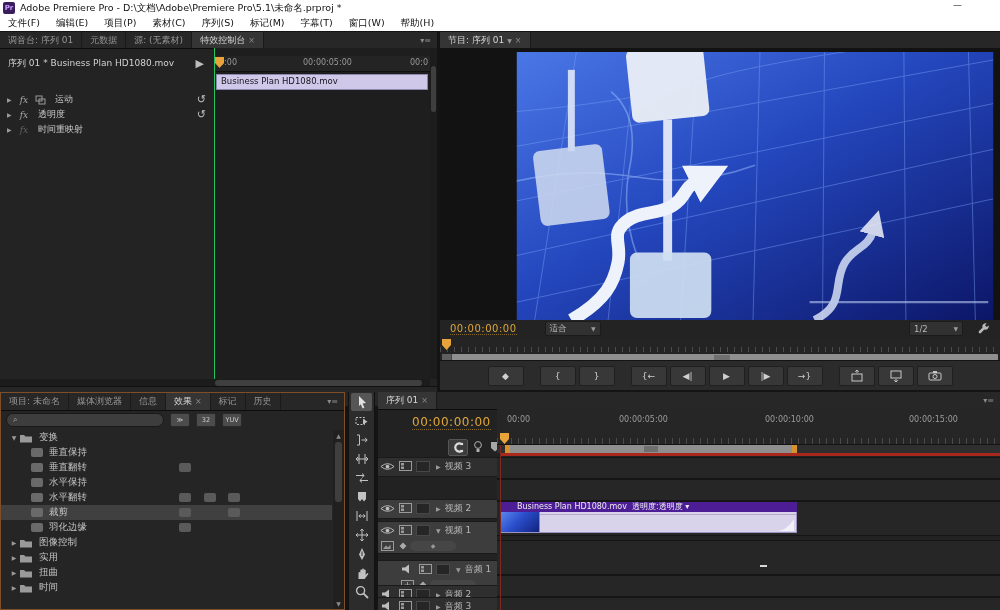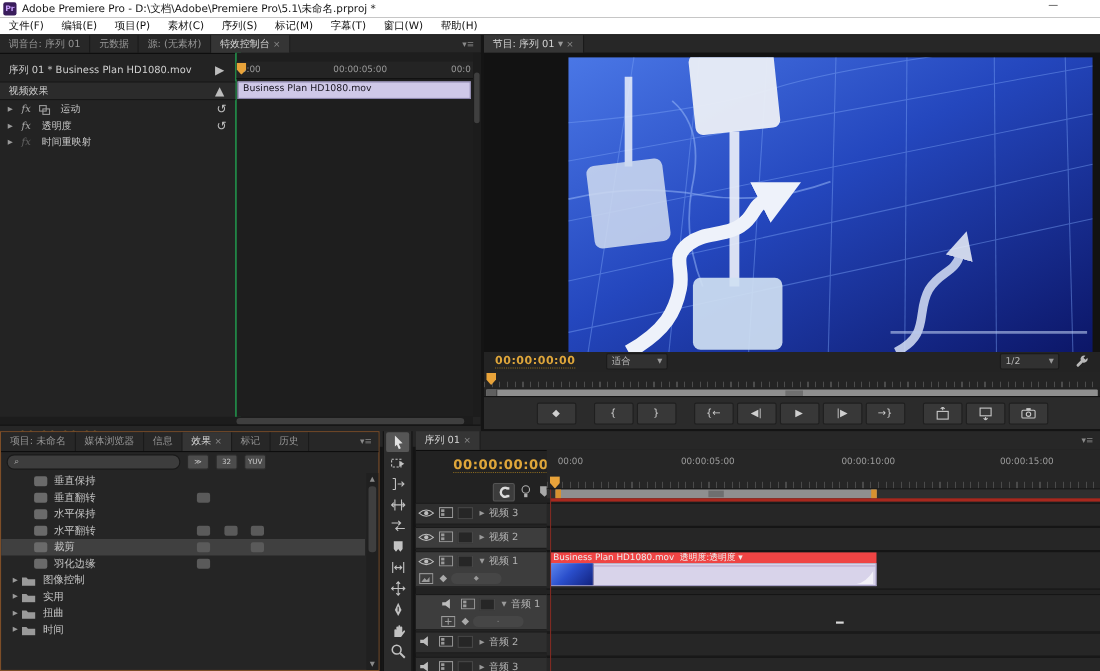--- a/index.html
+++ b/index.html
@@ -14,21 +14,21 @@
   #menubar{left:0;top:16px;width:1000px;height:15px;background:#ffffff;color:#111;font-size:9.5px;display:flex;align-items:center;}
   .menu-item{padding:0 8px;}
   
   .panel{background:#232323;position:absolute;}
   .tabbar{position:absolute;left:0;top:0;right:0;height:16px;background:#272727;border-bottom:1px solid #0d0d0d;
           display:flex;align-items:stretch;font-size:9px;color:#969696;}
   .tab{padding:0 8px;display:flex;align-items:center;gap:3px;border-right:1px solid #1a1a1a;white-space:nowrap;}
   .tab.active{background:#353535;color:#d6d6d6;}
   .tab .x{color:#8a8a8a;font-size:8px;}
   .pmenu{margin-left:auto;padding:0 6px;color:#8a8a8a;font-size:8px;display:flex;align-items:center;}
-  .tc{color:#dfa63a;font-weight:bold;border-bottom:1px dotted #8a6a20;letter-spacing:.5px;}
+  .tc{color:#dfa63a;font-weight:normal;border-bottom:1px dotted #8a6a20;letter-spacing:.5px;}
   .playhead{width:9px;height:11px;background:#e8a33a;clip-path:polygon(0 0,100% 0,100% 55%,50% 100%,0 55%);}
   .tri{font-size:6px;color:#9a9a9a;}
   .scroll-thumb{background:#3f3f3f;border-radius:3px;position:absolute;}
   svg{display:block;}
   
   #p-ec{left:0;top:32px;width:437px;height:374px;}
   #ec-left{position:absolute;left:0;top:16px;width:214px;bottom:27px;border-right:5px solid #22c55e;}
   .ec-row{position:absolute;left:0;right:0;height:15px;font-size:9px;color:#c9c9c9;display:flex;align-items:center;}
   .ec-reset{position:absolute;right:8px;font-size:11px;color:#bdbdbd;top:0px;line-height:15px;}
   .fx{font-style:italic;font-family:"DejaVu Serif",serif;color:#aaa;font-size:9px;}
@@ -75,27 +75,27 @@
   #p-tools{left:348px;top:392px;width:27px;height:218px;background:#2c2c2c;border-left:1px solid #111;border-right:1px solid #111;box-sizing:border-box;}
   .tool{width:21px;height:18px;margin:1px auto 0;display:flex;align-items:center;justify-content:center;border-radius:2px;}
   .tool.sel{background:#565656;}
   
   #p-tl{left:378px;top:392px;width:622px;height:218px;background:#222;}
   #tl-ruler{position:absolute;left:119px;right:0;top:17px;height:35px;background:#262626;border-bottom:1px solid #141414;
       font-size:8px;color:#9c9c9c;
       background-image:repeating-linear-gradient(90deg,#4a4a4a 0 1px,transparent 1px 7px);background-size:100% 6px;background-position:0 100%;background-repeat:no-repeat;}
   .lane{position:absolute;left:119px;right:0;background:#262626;border-top:1px solid #151515;border-bottom:1px solid #151515;}
   .thead{position:absolute;left:0;width:119px;background:#2f2f2f;border-top:1px solid #1a1a1a;border-bottom:1px solid #1a1a1a;box-sizing:border-box;}
-  .thead.tgt{background:#3d3d3d;}
+  .thead.tgt{background:#3d3d3d;margin-top:20px;}
   .thead .row1{height:16px;display:flex;align-items:center;font-size:9px;color:#b5b5b5;gap:0;}
   .thead .ic{width:18px;display:flex;justify-content:center;flex:none;}
   .blankbox{width:12px;height:9px;background:#262626;border:1px solid #474747;margin:0 2px;flex:none;}
   .oval{width:46px;height:10px;background:#464646;border-radius:5px;display:flex;align-items:center;justify-content:center;color:#9a9a9a;font-size:6px;}
   #tl-clip{position:absolute;overflow:hidden;}
-  #tl-clip-head{height:10px;background:#ef4444;color:#ececec;font-size:8px;line-height:10px;padding-left:3px;white-space:nowrap;overflow:hidden;}
+  #tl-clip-head{height:10px;background:#4c1d95;color:#ececec;font-size:8px;line-height:10px;padding-left:17px;white-space:nowrap;overflow:hidden;}
   #tl-clip-body{position:relative;height:21px;background:#d8d3ea;border:1px solid #9b93bd;border-top:none;box-sizing:border-box;}
   #tl-thumb{position:absolute;left:0;top:0;width:38px;height:100%;background:linear-gradient(135deg,#5c86ee 0%,#2a4ecb 45%,#12227e 100%);border-right:1px solid #8d86ad;}
   .workarea-track{position:absolute;left:119px;right:0;height:8px;background:#2f2f2f;}
 </style>
 </head>
 <body>
 
 <div id="titlebar" class="abs">
   <span id="pr-icon">Pr</span>
   <span>Adobe Premiere Pro - D:\文档\Adobe\Premiere Pro\5.1\未命名.prproj *</span>
@@ -129,24 +129,20 @@
       <span>特效控制台</span>
         <span class="x">×</span>
     </div>
     <div class="pmenu">▾≡</div>
   </div>
 
   <div id="ec-left">
     <div class="ec-row" style="top:8px;">
       <span style="padding-left:8px;color:#d2d2d2;">序列 01 * Business Plan HD1080.mov</span>
       <span class="ec-reset tri" style="right:10px;">▶</span>
-    </div>
-    <div class="ec-row" style="top:26px;background:#2b2b2b;border-top:1px solid #161616;border-bottom:1px solid #161616;">
-      <span style="padding-left:8px;color:#cdcdcd;">视频效果</span>
-      <span class="ec-reset tri" style="right:10px;">▲</span>
     </div>
     <div class="ec-row" style="top:44px;">
       <span class="tri" style="padding-left:7px;">▶</span>
       <span class="fx" style="margin-left:8px;">fx</span>
       <span style="margin-left:7px;">
         <svg width="14" height="10" viewBox="0 0 14 10">
             <rect x="1" y="1" width="6" height="5" fill="none" stroke="#9a9a9a"></rect>
             <rect x="4" y="4" width="6" height="5" fill="none" stroke="#9a9a9a"></rect>
           </svg>
       </span>
@@ -326,20 +322,27 @@
   </div>
   <div id="fx-search-row">
     <div id="fx-search">
       <span>⌕</span>
     </div>
     <span class="fx-filter">≫</span>
     <span class="fx-filter">32</span>
     <span class="fx-filter">YUV</span>
   </div>
   <div id="fx-tree">
+    <div class="trow">
+      <span class="arrow tri">▼</span>
+      <svg width="14" height="10" viewBox="0 0 14 10" style="margin-right:6px;">
+          <path d="M1 2 h4 l1.5 1.5 H13 v6 H1 Z" fill="#9a9a9a"></path>
+        </svg>
+      <span>变换</span>
+    </div>
     <div class="trow item">
         <span class="fxbadge"></span>
         <span>垂直保持</span>
       </div>
     <div class="trow item">
         <span class="fxbadge"></span>
         <span>垂直翻转</span>
         <span class="badge b1"></span>
       </div>
     <div class="trow item">
@@ -637,21 +640,21 @@
       <span class="ic" style="width:14px;">
           <svg width="8" height="8" viewBox="0 0 8 8">
             <rect x="1.6" y="1.6" width="4.8" height="4.8" fill="#aaa" transform="rotate(45 4 4)"></rect>
           </svg>
         </span>
       <span class="oval">
           <span>-</span>
         </span>
     </div>
   </div>
-  <div class="thead" style="top:182px;height:20px;">
+  <div class="thead" style="top:193px;height:20px;">
     <div class="row1">
       <span class="ic">
           <svg width="12" height="10" viewBox="0 0 12 10">
             <path d="M1 3.5 h3 l4 -3 v9 l-4 -3 H1 Z" fill="#bdbdbd"></path>
           </svg>
         </span>
       <span class="ic">
           <svg width="13" height="10" viewBox="0 0 13 10">
             <rect x="0.5" y="0.5" width="12" height="9" fill="none" stroke="#9a9a9a"></rect>
             <rect x="2" y="2" width="3" height="2.5" fill="#9a9a9a"></rect>

